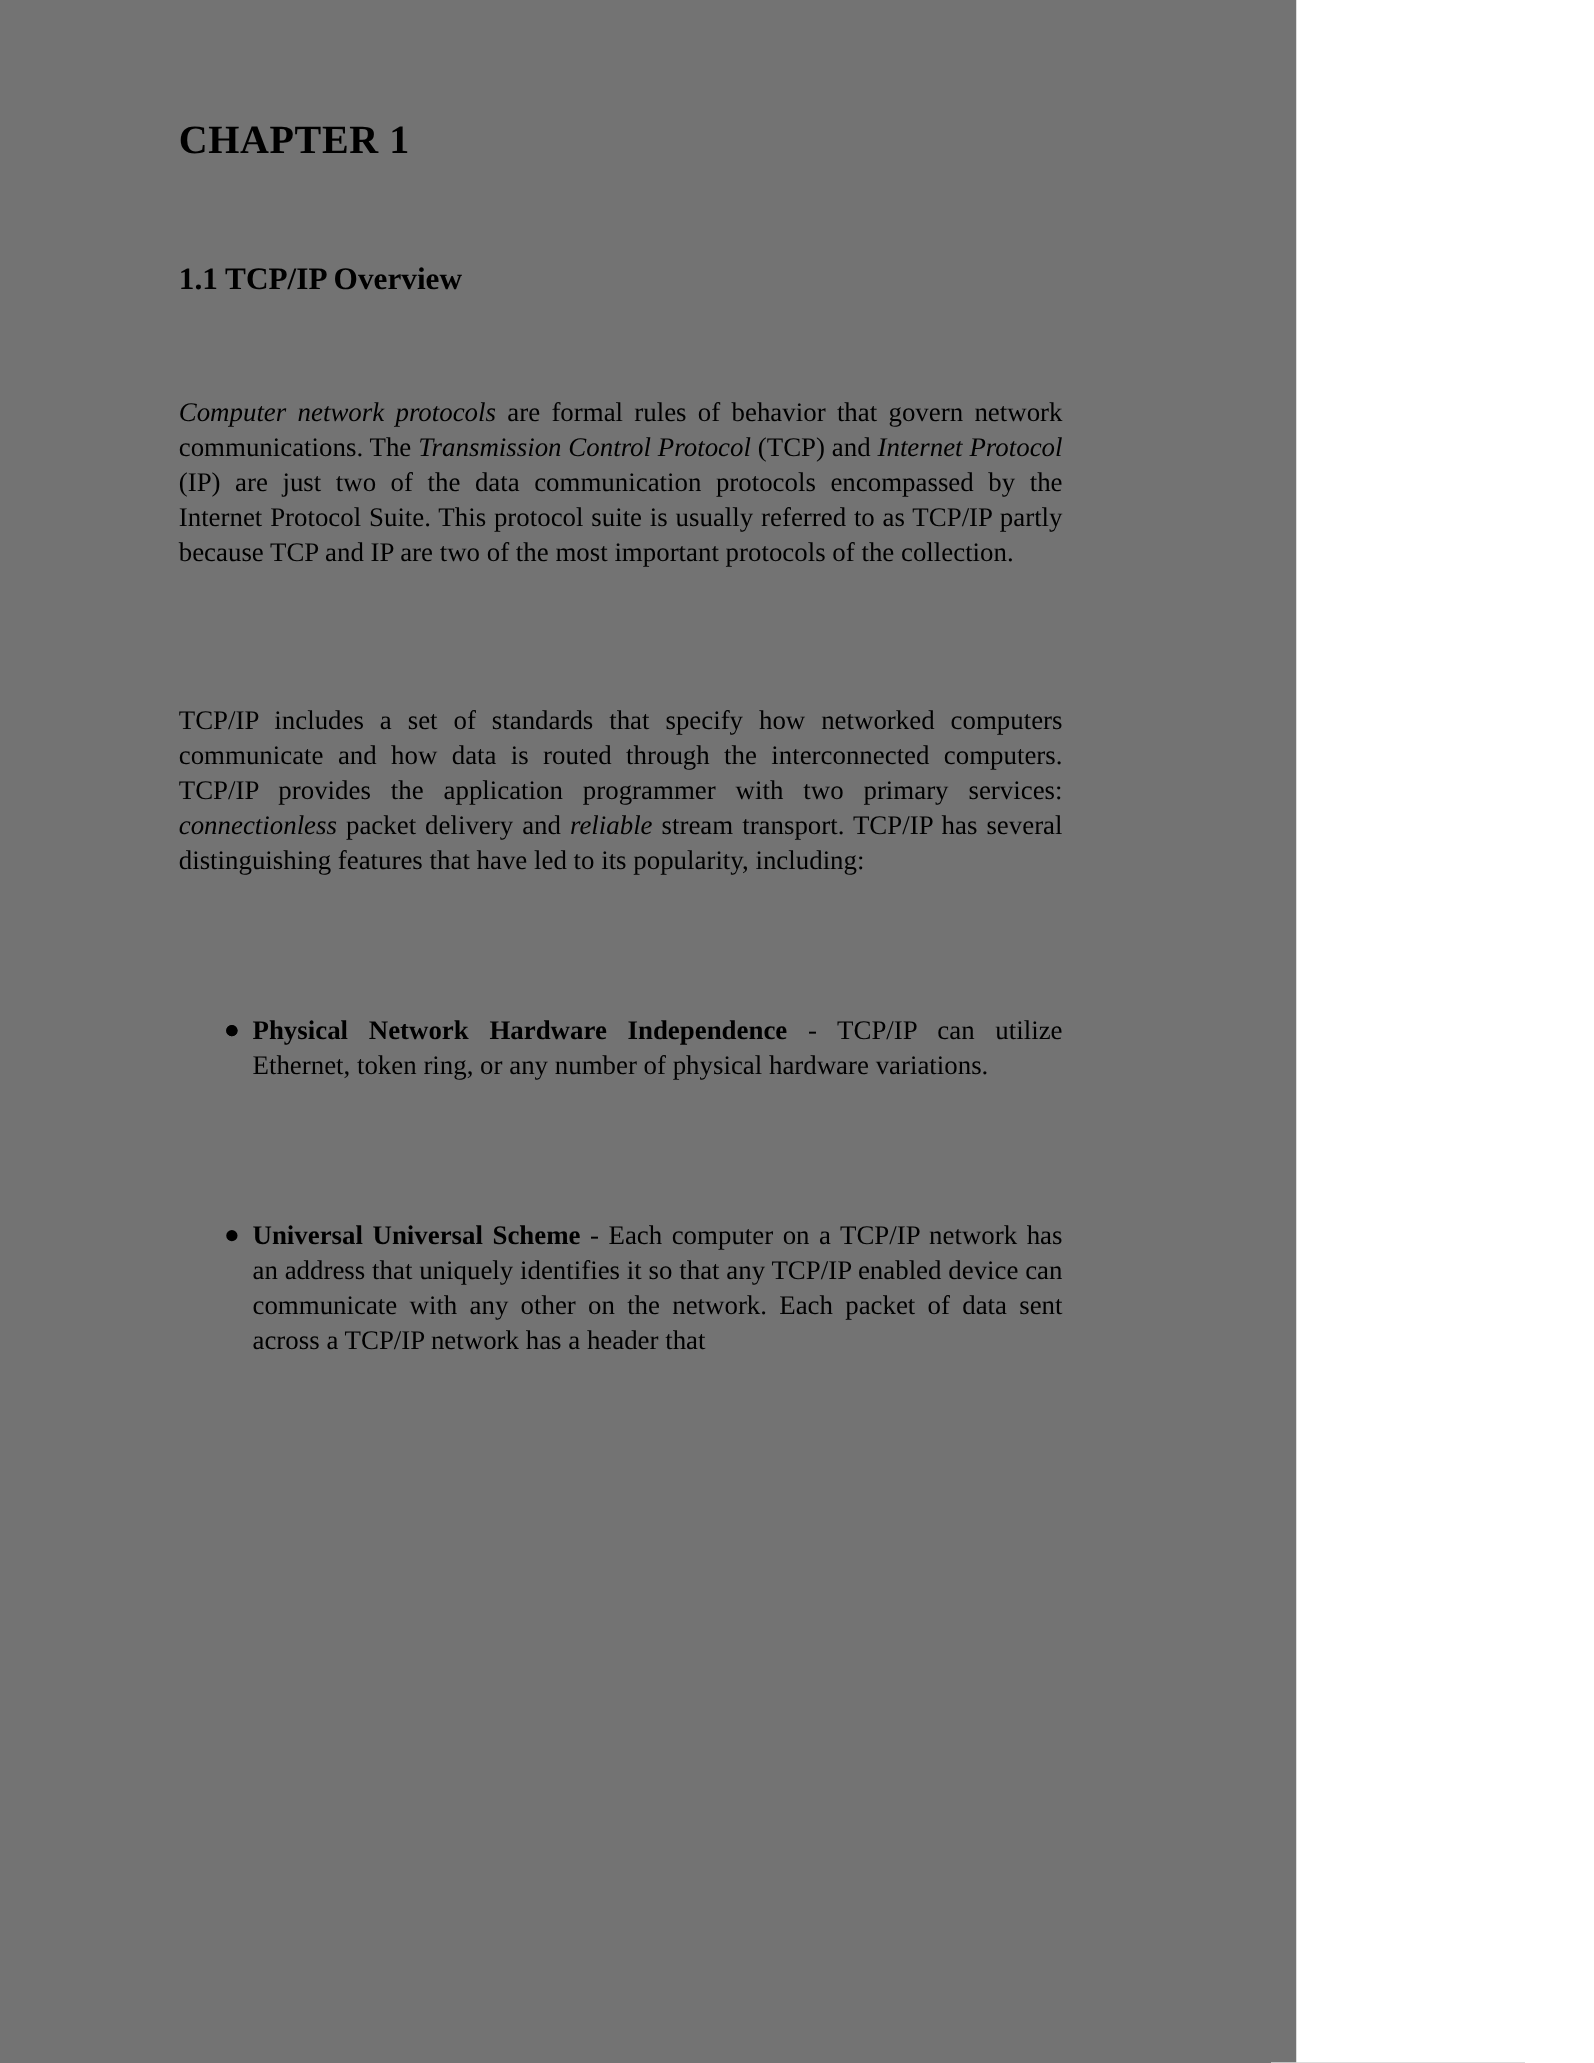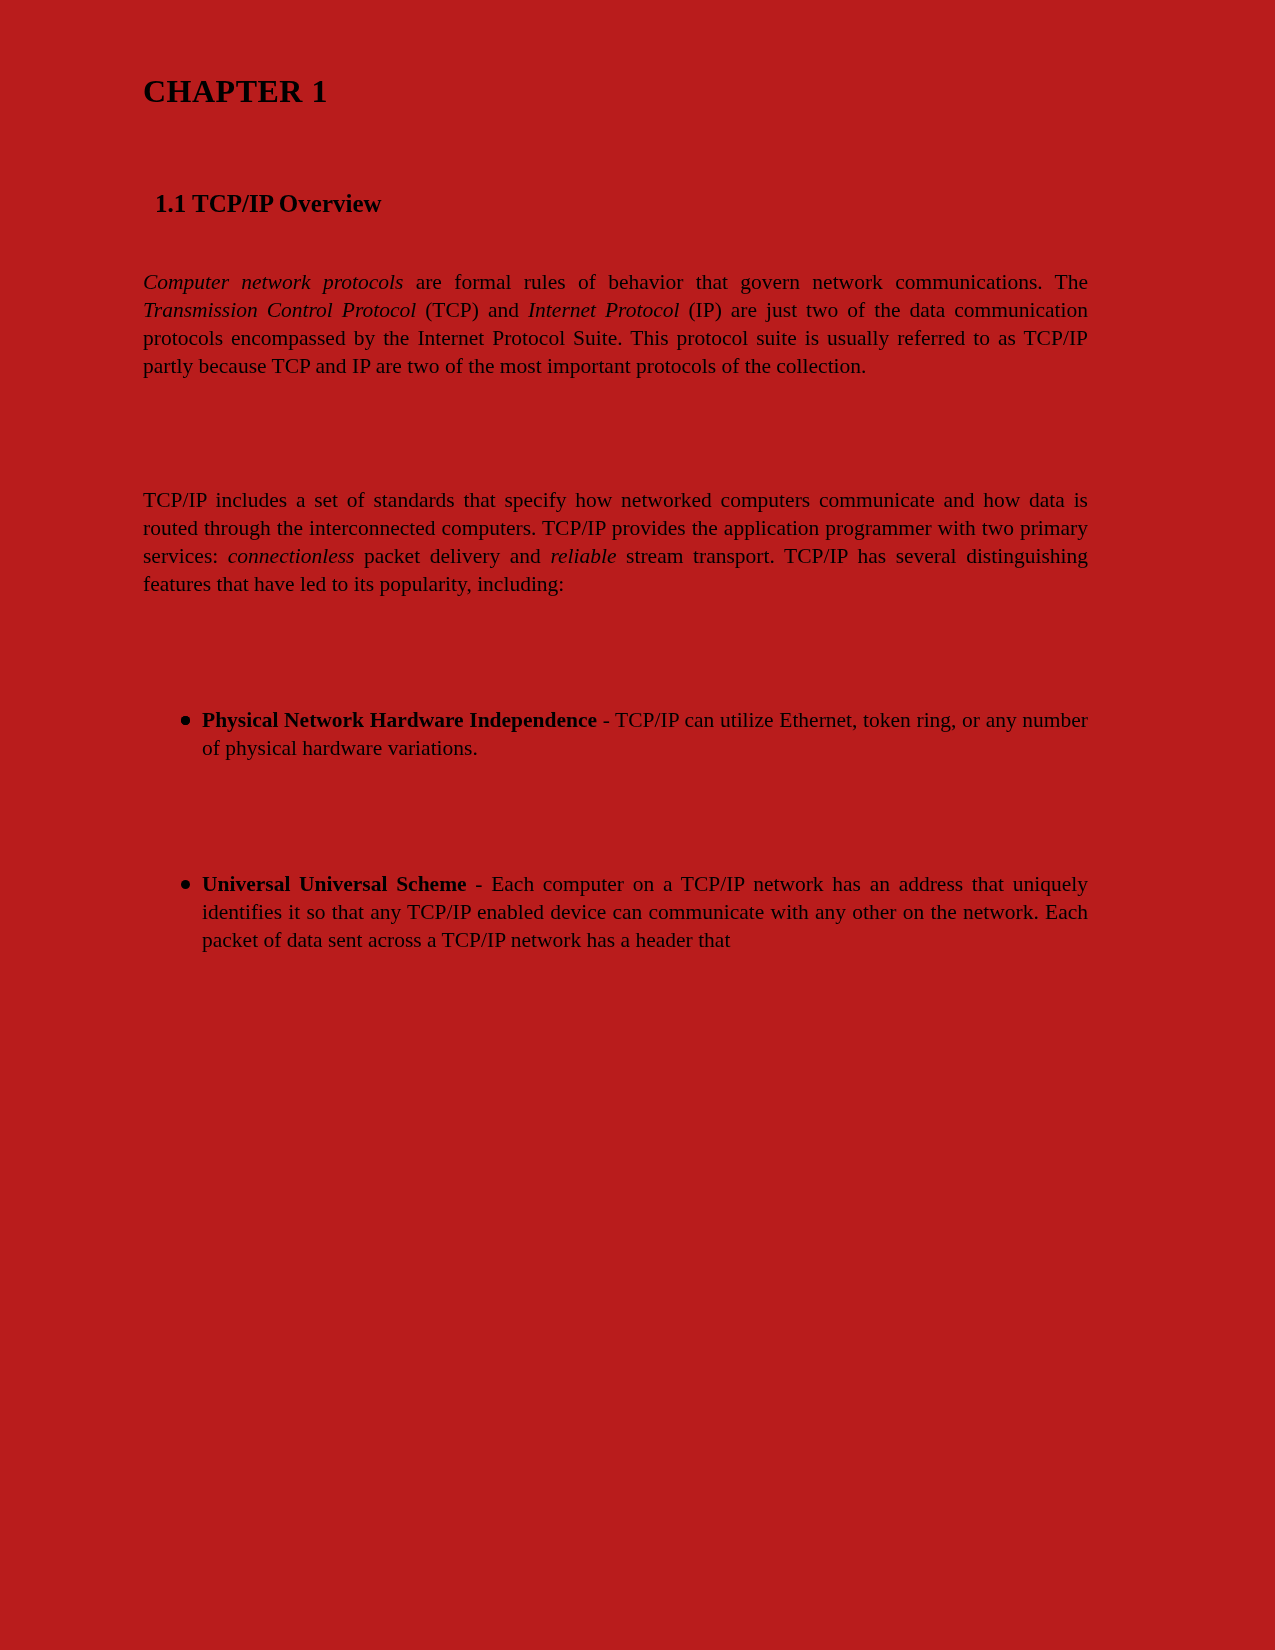--- a/index.html
+++ b/index.html
@@ -9,52 +9,52 @@
   }
   body {
     width: 1275px;
     height: 1650px;
     font-family: "Liberation Serif", "DejaVu Serif", serif;
     color: #000000;
     overflow: hidden;
   }
   .page {
     box-sizing: border-box;
-    width: 1275px;
+    width: 1037px;
     height: 1650px;
-    padding: 73px 187px 0 143px;
-    background: #b91c1c;
+    padding: 93px 187px 0 143px;
+    background: #737373;
   }
   .chapter-title {
     margin: 0;
     font-size: 32px;
     line-height: 36px;
     font-weight: bold;
     letter-spacing: 0.5px;
   }
   .section-heading {
     margin: 90px 0 0 0;
     font-size: 25px;
     line-height: 30px;
     font-weight: bold;
   }
   .subsection-heading {
-    margin: 80px 0 0 12px;
+    margin: 80px 0 0 0;
     font-size: 25px;
     line-height: 30px;
     font-weight: bold;
   }
   .body-para {
     margin: 0;
     font-size: 21.5px;
     line-height: 28px;
     text-align: justify;
     text-align-last: left;
   }
-  .para-1 { margin-top: 49px; }
+  .para-1 { margin-top: 77px; }
   .para-2 { margin-top: 106px; }
   .feature-list {
     list-style: none;
     margin: 93px 0 0 0;
     padding: 0;
   }
   .feature-item {
     position: relative;
     padding-left: 59px;
     font-size: 21.5px;

